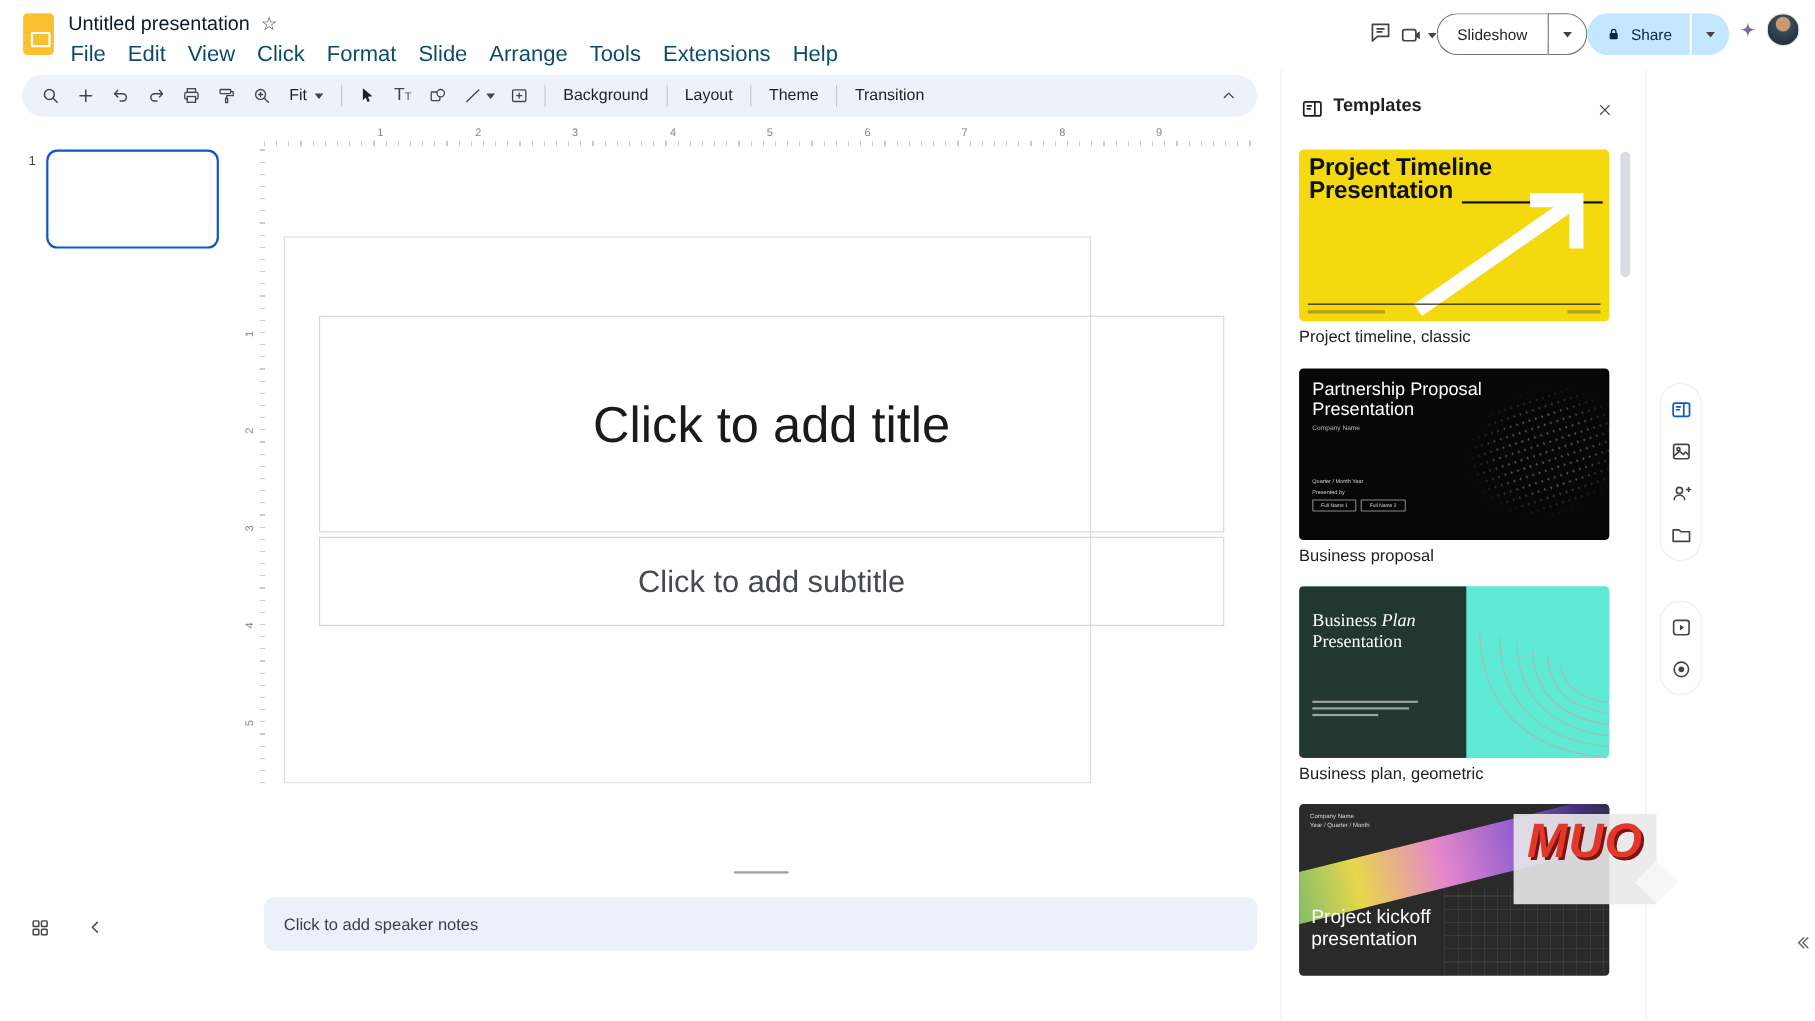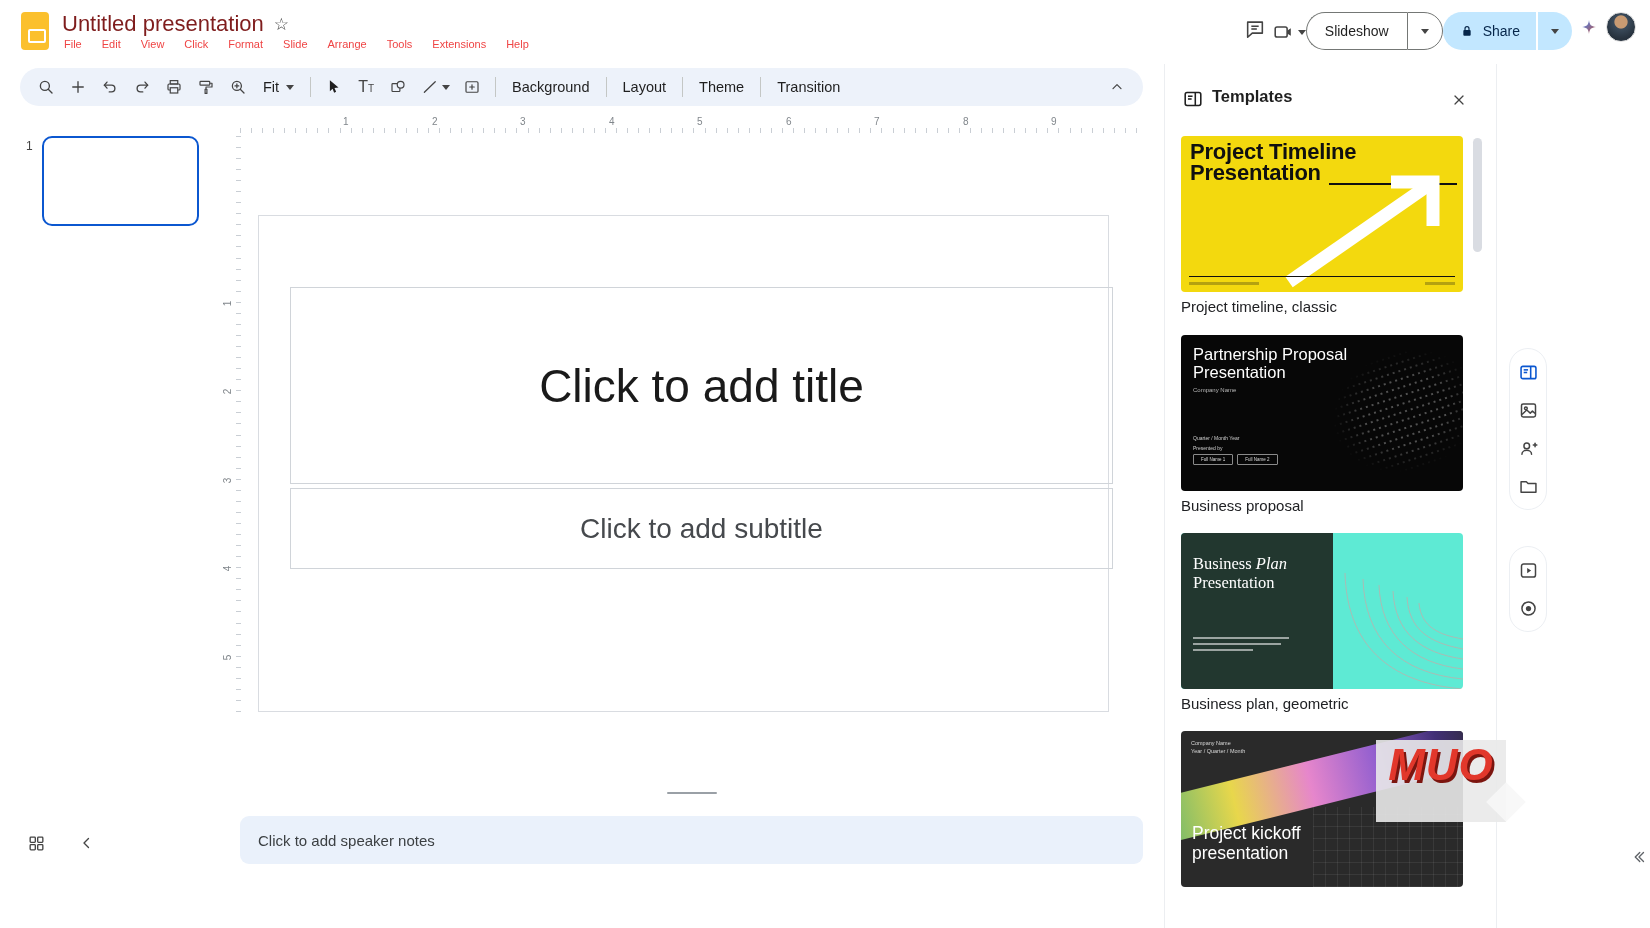--- a/index.html
+++ b/index.html
@@ -6,24 +6,24 @@
   html,body{width:1650px;height:928px}
   body{font-family:"Liberation Sans","DejaVu Sans",sans-serif;background:#fff;position:relative;overflow:hidden;color:#1f1f1f}
   svg{display:block}
   .ic{display:inline-flex;align-items:center;justify-content:center}
 
   
   .header{position:absolute;left:0;top:0;right:0;height:64px;background:#fff}
   .logo{position:absolute;left:21px;top:12px;width:28px;height:38px;background:#fbc02d;border-radius:4px;cursor:pointer}
   .logo:before{content:"";position:absolute;left:7px;top:17px;width:14px;height:10px;border:2px solid #fff;border-radius:2px}
   .doc-title-row{position:absolute;left:62px;top:11px;display:flex;align-items:center;gap:10px}
-  .doc-title{font-size:22px;color:#7f1d1d}
+  .doc-title{font-size:18px;color:#0f172a}
   .star{font-size:17px;color:#444;cursor:pointer;line-height:1}
   .menubar{position:absolute;left:54px;top:35px;display:flex}
-  .menu-item{font-size:11px;color:#ef4444;padding:3px 10px;border-radius:8px;cursor:pointer}
+  .menu-item{font-size:20px;color:#0c4a6e;padding:3px 10px;border-radius:8px;cursor:pointer}
   .header-right{position:absolute;right:14px;top:12px;height:40px;display:flex;}
   .hbtn{width:34px;height:34px;border-radius:50%;display:flex;align-items:center;justify-content:center;cursor:pointer}
   .meet-group{display:flex;align-items:center;gap:4px;cursor:pointer}
   .caret{width:0;height:0;border-left:4.5px solid transparent;border-right:4.5px solid transparent;border-top:5px solid #444}
   .pill-group{display:flex;align-items:stretch;height:38px}
   .slideshow-main{display:flex;align-items:center;gap:8px;background:#fff;border:1px solid #747775;border-right:none;border-radius:19px 0 0 19px;padding:0 18px 0 18px;font-size:14px;font-weight:500;color:#1f1f1f;cursor:pointer}
   .slideshow-caret{display:flex;align-items:center;justify-content:center;width:36px;background:#fff;border:1px solid #747775;border-radius:0 19px 19px 0;cursor:pointer}
   .share-main{display:flex;align-items:center;gap:8px;background:#c2e7ff;border-radius:19px 0 0 19px;padding:0 16px 0 16px;font-size:14px;font-weight:500;color:#06264a;cursor:pointer}
   .share-caret{display:flex;align-items:center;justify-content:center;width:34px;background:#c2e7ff;border-radius:0 19px 19px 0;margin-left:2px;cursor:pointer}
   .avatar{width:30px;height:30px;border-radius:50%;background:radial-gradient(circle at 50% 32%,#c89a72 26%,#3a4a5a 30%,#27323e 70%);border:1px solid #e0e0e0;cursor:pointer}
@@ -45,21 +45,21 @@
 
   
   .h-ruler{position:absolute;left:240px;top:116px;width:903px;height:17px}
   .h-ruler .ticks{position:absolute;left:0;right:0;bottom:0;height:5px;background:repeating-linear-gradient(90deg,#c9ced4 0 1px,transparent 1px 11.06px)}
   .h-ruler span{position:absolute;top:0;font-size:10px;color:#80868b}
   .v-ruler{position:absolute;left:224px;top:134px;width:17px;height:578px}
   .v-ruler .ticks{position:absolute;top:0;bottom:0;right:0;width:5px;background:repeating-linear-gradient(0deg,#c9ced4 0 1px,transparent 1px 11.06px)}
   .v-ruler span{position:absolute;left:1px;font-size:10px;color:#80868b;transform:rotate(-90deg)}
 
   
-  .slide{position:absolute;left:258px;top:215px;width:851px;height:497px;background:#fff;border:1px solid #d9dce1;cursor:default}
+  .slide{position:absolute;left:258px;top:215px;width:734px;height:497px;background:#fff;border:1px solid #d9dce1;cursor:default}
   .ph-title{position:absolute;left:31px;top:71px;width:823px;height:197px;border:1px solid #d0d4d9;display:flex;align-items:center;justify-content:center;font-size:46px;color:#1a1a1a;cursor:text}
   .ph-subtitle{position:absolute;left:31px;top:272px;width:823px;height:81px;border:1px solid #d0d4d9;display:flex;align-items:center;justify-content:center;font-size:28px;color:#46494d;cursor:text}
   .notes-handle{position:absolute;left:667px;top:792px;width:50px;height:2px;background:#9aa0a6;border-radius:2px;cursor:row-resize}
   .notes-bar{position:absolute;left:240px;top:816px;width:903px;height:48px;background:#eaf1fb;border-radius:9px;display:flex;align-items:center;padding-left:18px;font-size:15px;color:#3c4043;cursor:text}
 
   
   .panel{position:absolute;left:1164px;top:64px;width:333px;height:864px;background:#fff;border-left:1px solid #eceef1;border-right:1px solid #eceef1}
   .panel-header-icon{position:absolute;left:17px;top:24px}
   .panel-title{position:absolute;left:47px;top:23px;font-size:16.5px;font-weight:700;color:#1f1f1f}
   .panel-close{position:absolute;left:279px;top:21px;width:30px;height:30px;border-radius:50%;display:flex;align-items:center;justify-content:center;cursor:pointer}

